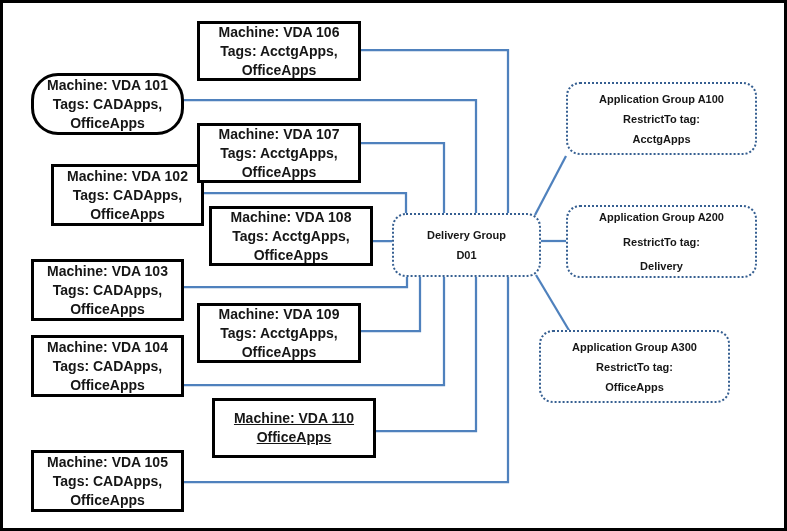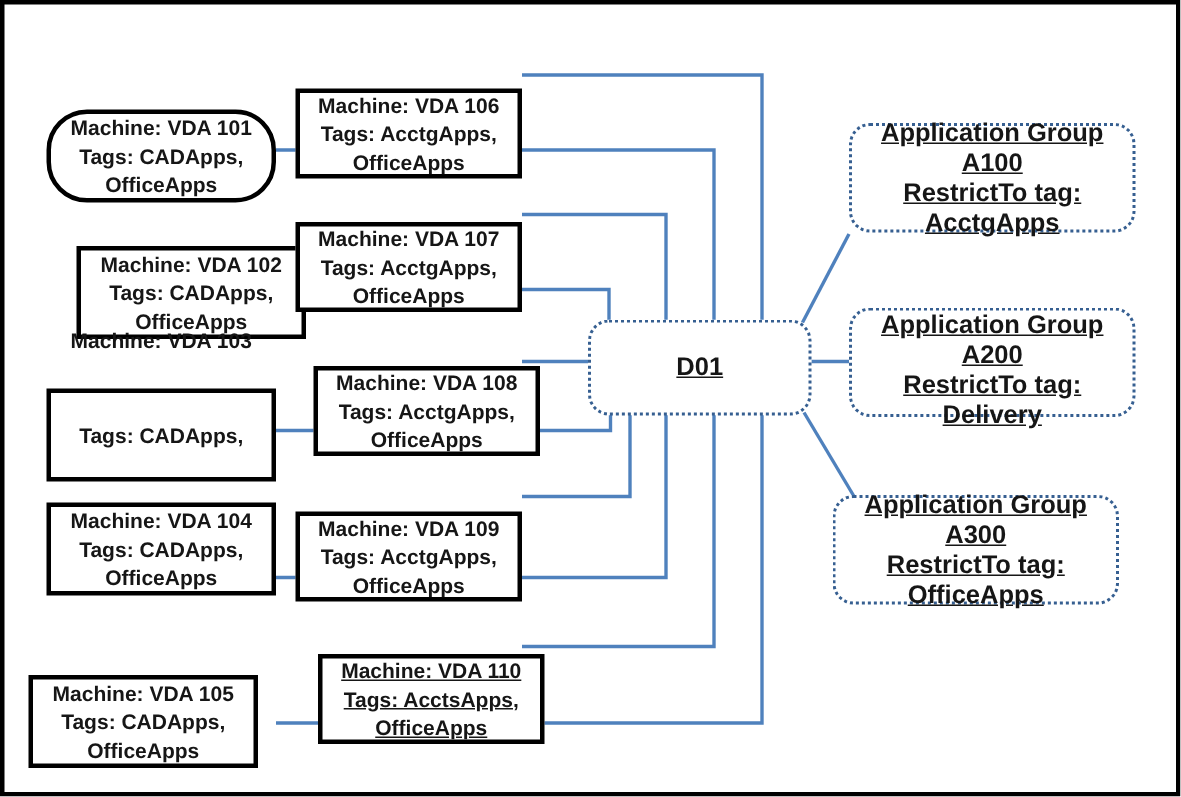--- a/index.html
+++ b/index.html
@@ -23,41 +23,41 @@
     color:#161616;
     display:flex;
     flex-direction:column;
     justify-content:center;
   }
   .machine{
     border:3px solid #000;
     width:153px;height:62px;
     font-size:14px;line-height:19px;
   }
-  .machine.mid{width:151px;height:60px;margin-top:38px;}
+  .machine.mid{width:164px;height:60px;}
   .dotted{
     border:2px dotted #365f91;
     border-radius:14px;
-    font-size:17px;line-height:20px;text-decoration:underline;
+    font-size:11px;line-height:20px;
   }
   .dg{left:389px;top:210px;width:149px;height:64px;}
   .ag{width:191px;height:73px;}
   .m101{left:28px;top:70px;border-radius:27px;}
   .m102{left:28px;top:161px;margin-left:20px;}
-  .m103{left:28px;top:256px;gap:44px;}
+  .m103{left:28px;top:256px;}
   .m104{left:28px;top:332px;}
-  .m105{left:16px;top:447px;align-items:center;}
+  .m105{left:28px;top:447px;align-items:center;}
   .m106{left:194px;top:18px;}
-  .m107{left:194px;top:107px;}
+  .m107{left:194px;top:120px;}
   .m108{left:206px;top:203px;}
   .m109{left:194px;top:300px;}
   .m110{left:209px;top:395px;text-decoration:underline;}
   .a100{left:563px;top:79px;}
   .a200{left:563px;top:202px;}
-  .a300{left:552px;top:327px;}
+  .a300{left:536px;top:327px;}
 </style>
 </head>
 <body>
 
 <div id="stage">
 
   <svg id="wires" viewBox="0 0 787 531">
     <path class="connector" d="M345 47 H505 V211" stroke="#4f81bd"></path>
     <path class="connector" d="M181 97 H473 V211" stroke="#4f81bd"></path>
     <path class="connector" d="M345 140 H441 V211" stroke="#4f81bd"></path>
@@ -114,25 +114,25 @@
     <div>Tags: AcctgApps,</div>
     <div>OfficeApps</div>
   </div>
   <div class="box machine mid m109">
     <div>Machine: VDA 109</div>
     <div>Tags: AcctgApps,</div>
     <div>OfficeApps</div>
   </div>
   <div class="box machine mid m110">
     <div>Machine: VDA 110</div>
-    <div>Tags: AcctsApps,</div>
     <div>OfficeApps</div>
   </div>
 
   <div class="box dotted dg" style="border-color: rgb(54, 95, 145);">
+    <div>Delivery Group</div>
     <div>D01</div>
   </div>
 
   <div class="box dotted ag a100" style="border-color: rgb(54, 95, 145);">
     <div>Application Group A100</div>
     <div>RestrictTo tag:</div>
     <div>AcctgApps</div>
   </div>
   <div class="box dotted ag a200" style="border-color: rgb(54, 95, 145); justify-content: space-between;">
     <div>Application Group A200</div>

